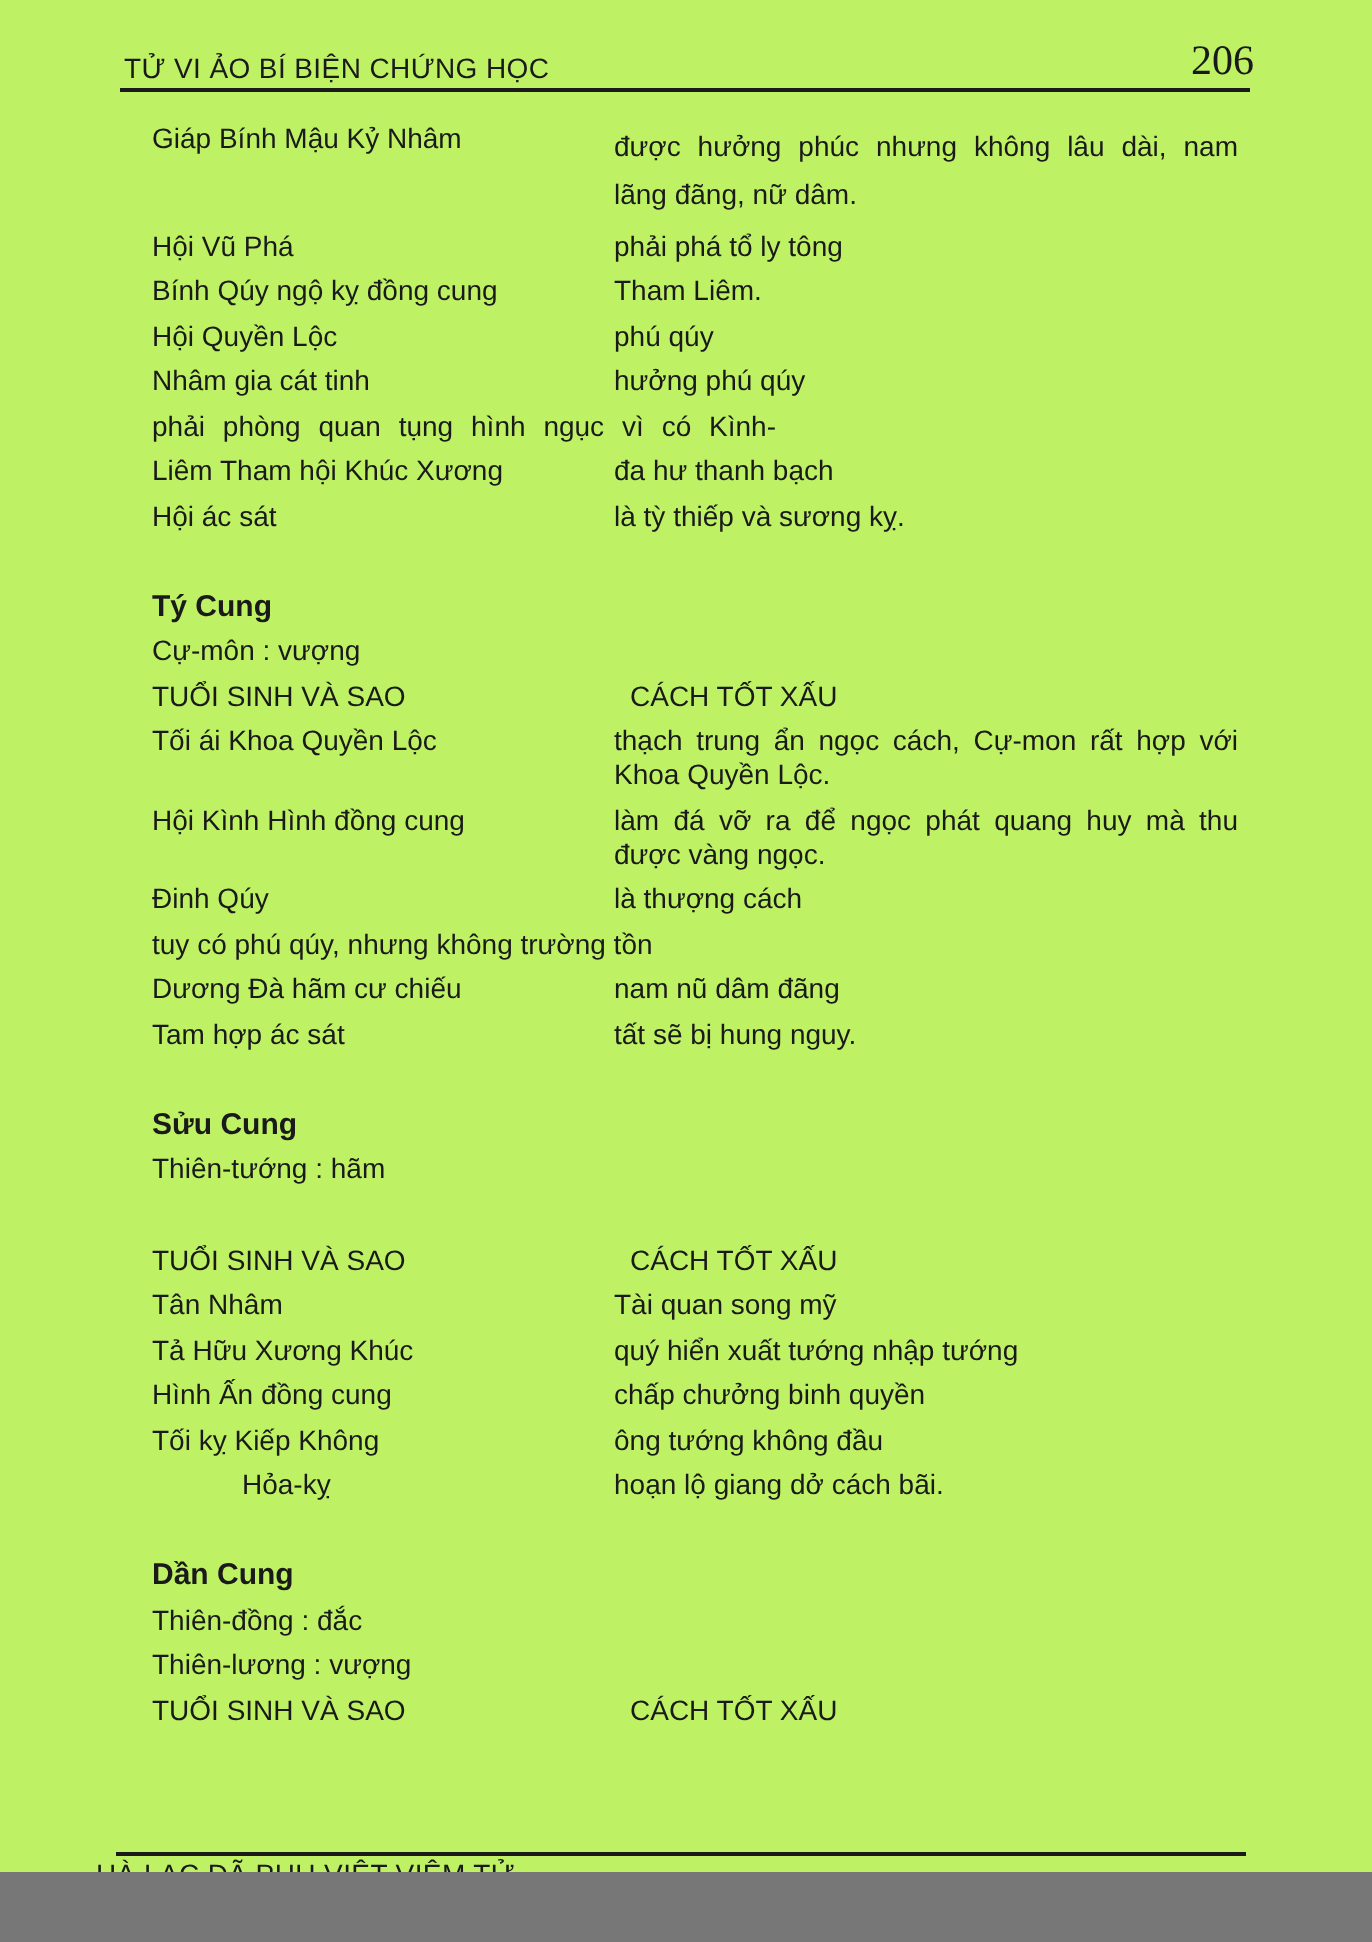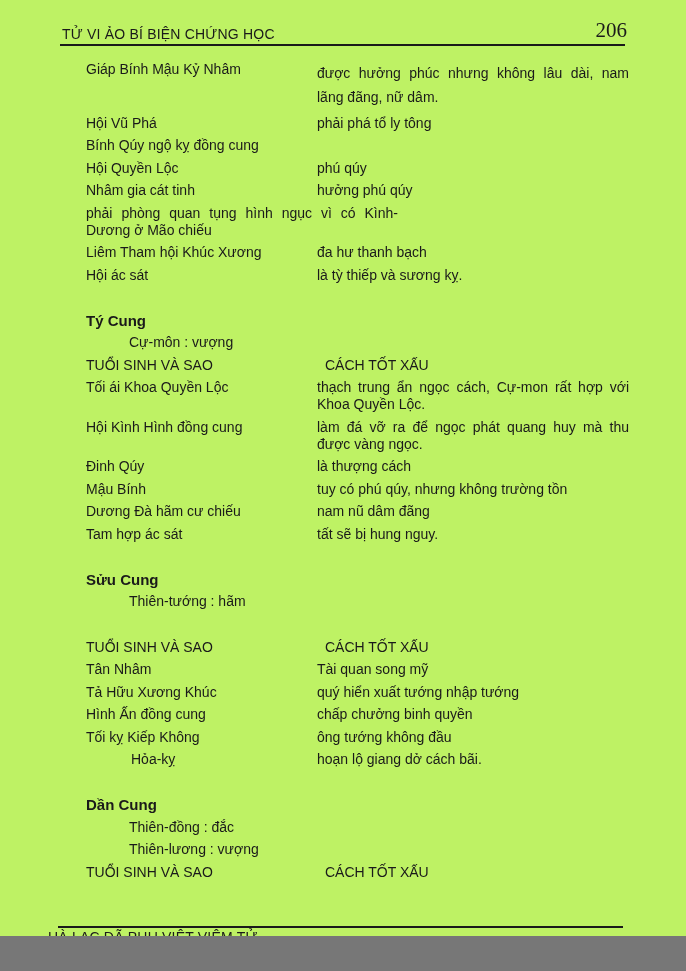--- a/index.html
+++ b/index.html
@@ -30,34 +30,34 @@
   .ftr-rule{
     position:absolute;top:926px;left:58px;right:63px;
     border-top:2px solid #1a1a1a;height:0;
   }
   .ftr-text{
     position:absolute;top:929px;left:48px;
     font-size:14px;letter-spacing:.2px;
   }
   
   .content{
-    position:absolute;top:61px;left:86px;width:543px;
+    position:absolute;top:61px;left:76px;width:543px;
     font-size:14px;line-height:17px;
   }
   .row{display:flex;margin-bottom:5.5px;}
   .cell-l{width:231px;flex:0 0 231px;}
   .cell-r{width:312px;flex:0 0 312px;}
   .line{white-space:nowrap;}
   .cell-r .line.just{white-space:normal;text-align:justify;text-align-last:justify;}
   .cell-r.spaced .line{line-height:24px;}
   .l2-indent{padding-left:30px;}
   .l-indent{padding-left:45px;}
   .section-heading{font-weight:bold;font-size:15px;margin:28px 0 5.5px 0;}
   .section:first-child .section-heading{margin-top:0;}
-  .star-line{margin-bottom:5.5px;margin-left:43px;}
+  .star-line{margin-bottom:5.5px;}
   .colhead-r{padding-left:8px;}
   .spacer{height:23px;}
 </style>
 </head>
 <body>
 
 <div class="page">
   <div class="hdr-title">TỬ VI ẢO BÍ BIỆN CHỨNG HỌC</div>
   <div class="hdr-pageno">206</div>
   <div class="hdr-rule"></div>
@@ -79,20 +79,21 @@
           </div>
           <div class="cell-r">
             <div class="line">phải phá tổ ly tông</div>
           </div>
         </div>
         <div class="row">
           <div class="cell-l">
             <div class="line">Bính Qúy ngộ kỵ đồng cung</div>
           </div>
           <div class="cell-r">
+            <div class="line">Tham Liêm.</div>
           </div>
         </div>
         <div class="row">
           <div class="cell-l">
             <div class="line">Hội Quyền Lộc</div>
           </div>
           <div class="cell-r">
             <div class="line">phú qúy</div>
           </div>
         </div>
@@ -100,21 +101,20 @@
           <div class="cell-l">
             <div class="line">Nhâm gia cát tinh</div>
           </div>
           <div class="cell-r">
             <div class="line">hưởng phú qúy</div>
           </div>
         </div>
         <div class="row">
           <div class="cell-r">
             <div class="line just">phải phòng quan tụng hình ngục vì có Kình-</div>
-            <div class="line">Dương ở Mão chiếu</div>
           </div>
         </div>
         <div class="row">
           <div class="cell-l">
             <div class="line">Liêm Tham hội Khúc Xương</div>
           </div>
           <div class="cell-r">
             <div class="line">đa hư thanh bạch</div>
           </div>
         </div>
@@ -154,23 +154,20 @@
         </div>
         <div class="row">
           <div class="cell-l">
             <div class="line">Đinh Qúy</div>
           </div>
           <div class="cell-r">
             <div class="line">là thượng cách</div>
           </div>
         </div>
         <div class="row">
-          <div class="cell-l">
-            <div class="line">Mậu Bính</div>
-          </div>
           <div class="cell-r">
             <div class="line">tuy có phú qúy, nhưng không trường tồn</div>
           </div>
         </div>
         <div class="row">
           <div class="cell-l">
             <div class="line">Dương Đà hãm cư chiếu</div>
           </div>
           <div class="cell-r">
             <div class="line">nam nũ dâm đãng</div>

